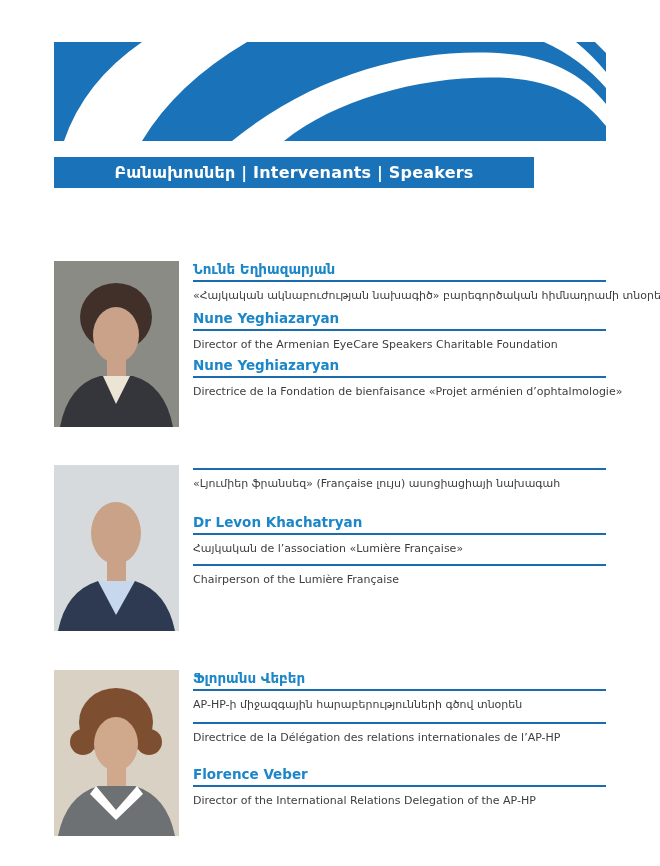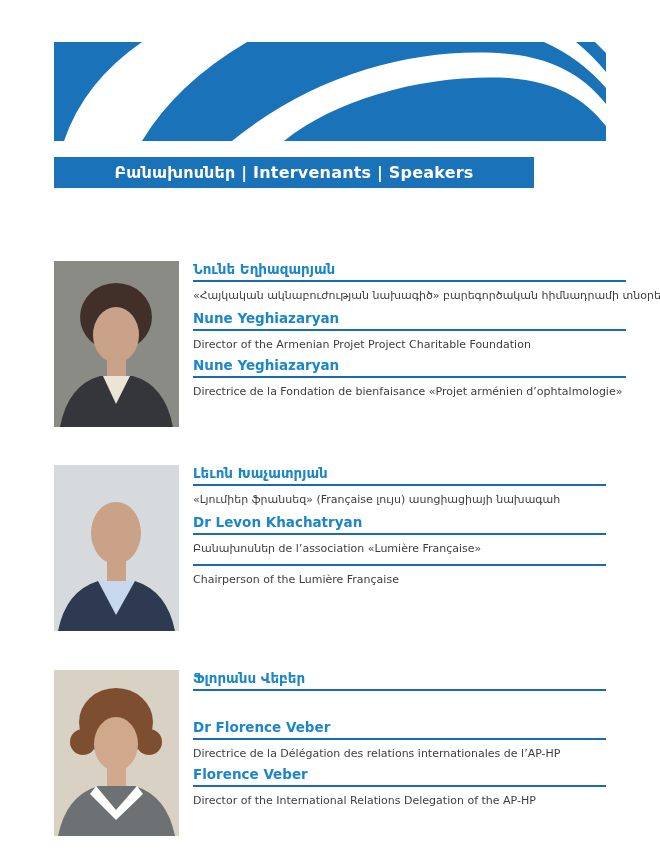--- a/index.html
+++ b/index.html
@@ -27,21 +27,21 @@
     font-size: 16px; font-weight: bold;
     text-align: center; line-height: 31px;
     letter-spacing: 0.2px;
   }
 
   
   .speaker {
     position: absolute; left: 54px;
     width: 552px; height: 170px;
   }
-  #sp1 { top: 261px; padding-left: 20px; }
+  #sp1 { top: 261px; }
   #sp2 { top: 465px; }
   #sp3 { top: 670px; }
 
   .photo {
     position: absolute; left: 0; top: 0;
     width: 125px; height: 166px; display: block;
   }
 
   .txt { position: absolute; left: 139px; top: 0; right: 0; }
 
@@ -94,48 +94,47 @@
     </svg>
     <div class="txt">
       <div class="entry e0">
         <div class="name">Նունե Եղիազարյան</div>
         <div class="rule"></div>
         <div class="desc">«Հայկական ակնաբուժության նախագիծ» բարեգործական հիմնադրամի տնօրեն</div>
       </div>
       <div class="entry e1">
         <div class="name">Nune Yeghiazaryan</div>
         <div class="rule"></div>
-        <div class="desc">Director of the Armenian Projet Project Charitable Foundation</div>
+        <div class="desc">Director of the Armenian EyeCare Speakers Charitable Foundation</div>
       </div>
       <div class="entry e2">
         <div class="name">Nune Yeghiazaryan</div>
         <div class="rule"></div>
         <div class="desc">Directrice de la Fondation de bienfaisance «Projet arménien d’ophtalmologie»</div>
       </div>
     </div>
   </section>
 
   <section class="speaker" id="sp2">
     <svg class="photo" viewBox="0 0 125 166" preserveAspectRatio="none" aria-hidden="true">
       <rect width="125" height="166" fill="#d7dadc"></rect>
       <rect x="53" y="94" width="19" height="28" fill="#c9a288"></rect>
       <ellipse cx="62" cy="68" rx="25" ry="31" fill="#c9a288"></ellipse>
       <path d="M 4 166 Q 12 126 44 116 L 81 116 Q 113 126 121 166 Z" fill="#2e3a52"></path>
       <path d="M 44 116 L 62 150 L 81 116 Z" fill="#c7d8ec"></path>
     </svg>
     <div class="txt">
       <div class="entry e0">
-        <div class="name">Լեւոն Խաչատրյան</div>
         <div class="rule"></div>
         <div class="desc">«Լյումիեր ֆրանսեզ» (Française լույս) ասոցիացիայի նախագահ</div>
       </div>
       <div class="entry e1">
         <div class="name">Dr Levon Khachatryan</div>
         <div class="rule"></div>
-        <div class="desc">Բանախոսներ de l’association «Lumière Française»</div>
+        <div class="desc">Հայկական de l’association «Lumière Française»</div>
       </div>
       <div class="entry e2">
         <div class="rule"></div>
         <div class="desc">Chairperson of the Lumière Française</div>
       </div>
     </div>
   </section>
 
   <section class="speaker" id="sp3">
     <svg class="photo" viewBox="0 0 125 166" preserveAspectRatio="none" aria-hidden="true">
@@ -145,23 +144,23 @@
       <circle cx="95" cy="72" r="13" fill="#7d4f30"></circle>
       <rect x="53" y="96" width="19" height="26" fill="#d0a98d"></rect>
       <ellipse cx="62" cy="74" rx="22" ry="27" fill="#d0a98d"></ellipse>
       <path d="M 4 166 Q 12 126 44 116 L 81 116 Q 113 126 121 166 Z" fill="#6e7173"></path>
       <path d="M 42 116 L 62 140 L 83 116 L 89 124 L 62 150 L 36 124 Z" fill="#ffffff"></path>
     </svg>
     <div class="txt">
       <div class="entry e0">
         <div class="name">Ֆլորանս Վեբեր</div>
         <div class="rule"></div>
+        <div class="desc">AP-HP-ի միջազգային հարաբերությունների գծով տնօրեն</div>
       </div>
       <div class="entry e1">
-        <div class="name">Dr Florence Veber</div>
         <div class="rule"></div>
         <div class="desc">Directrice de la Délégation des relations internationales de l’AP-HP</div>
       </div>
       <div class="entry e2">
         <div class="name">Florence Veber</div>
         <div class="rule"></div>
         <div class="desc">Director of the International Relations Delegation of the AP-HP</div>
       </div>
     </div>
   </section>

